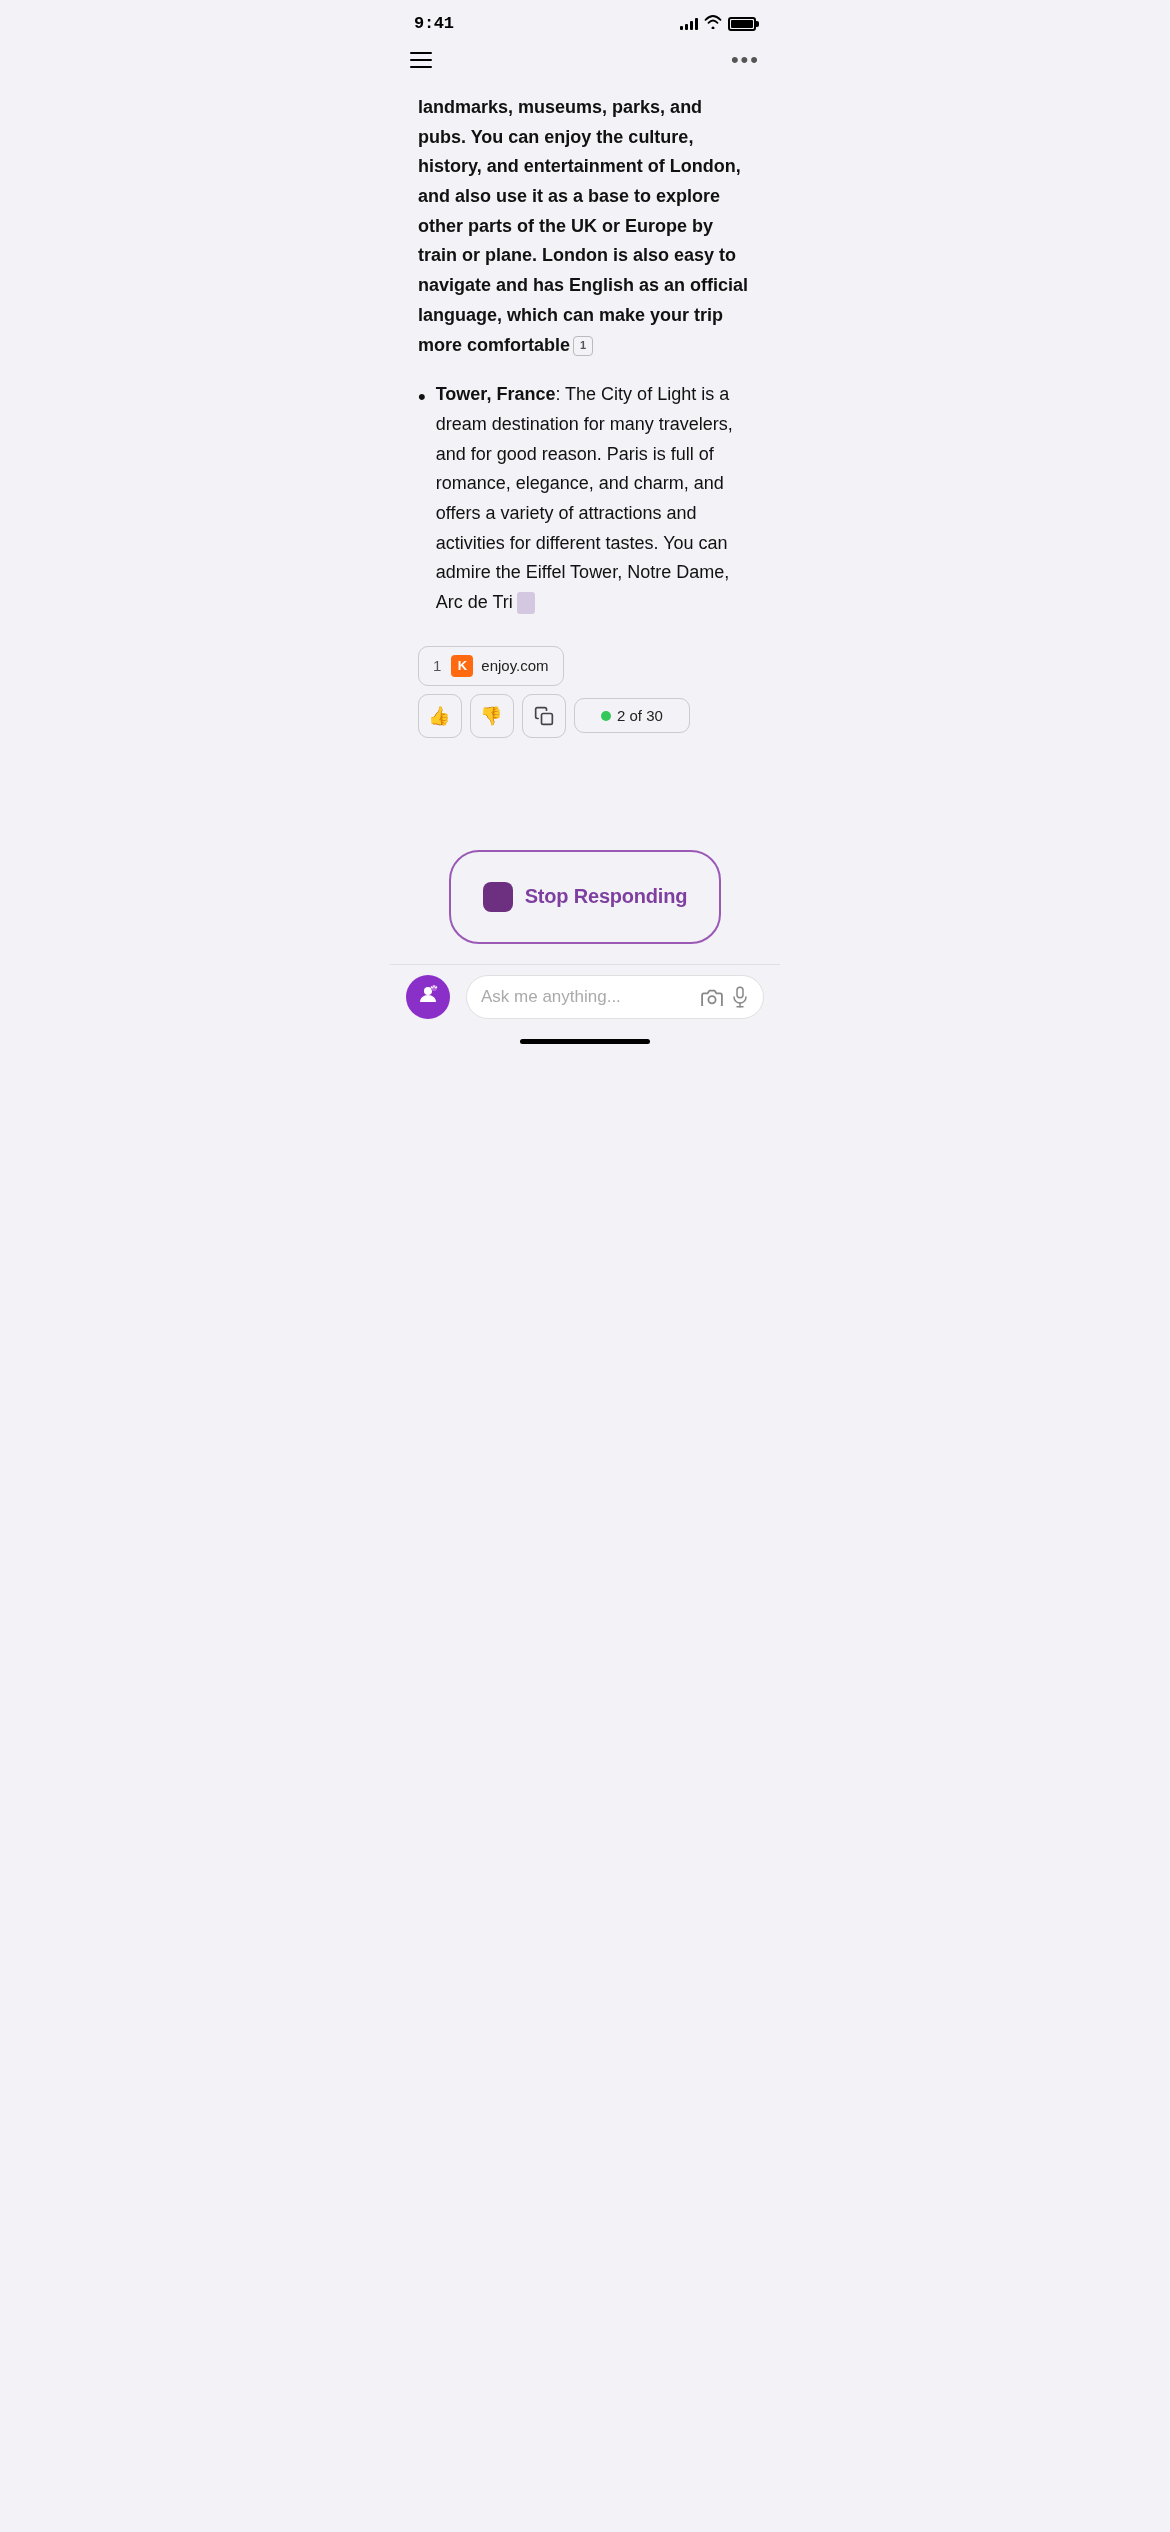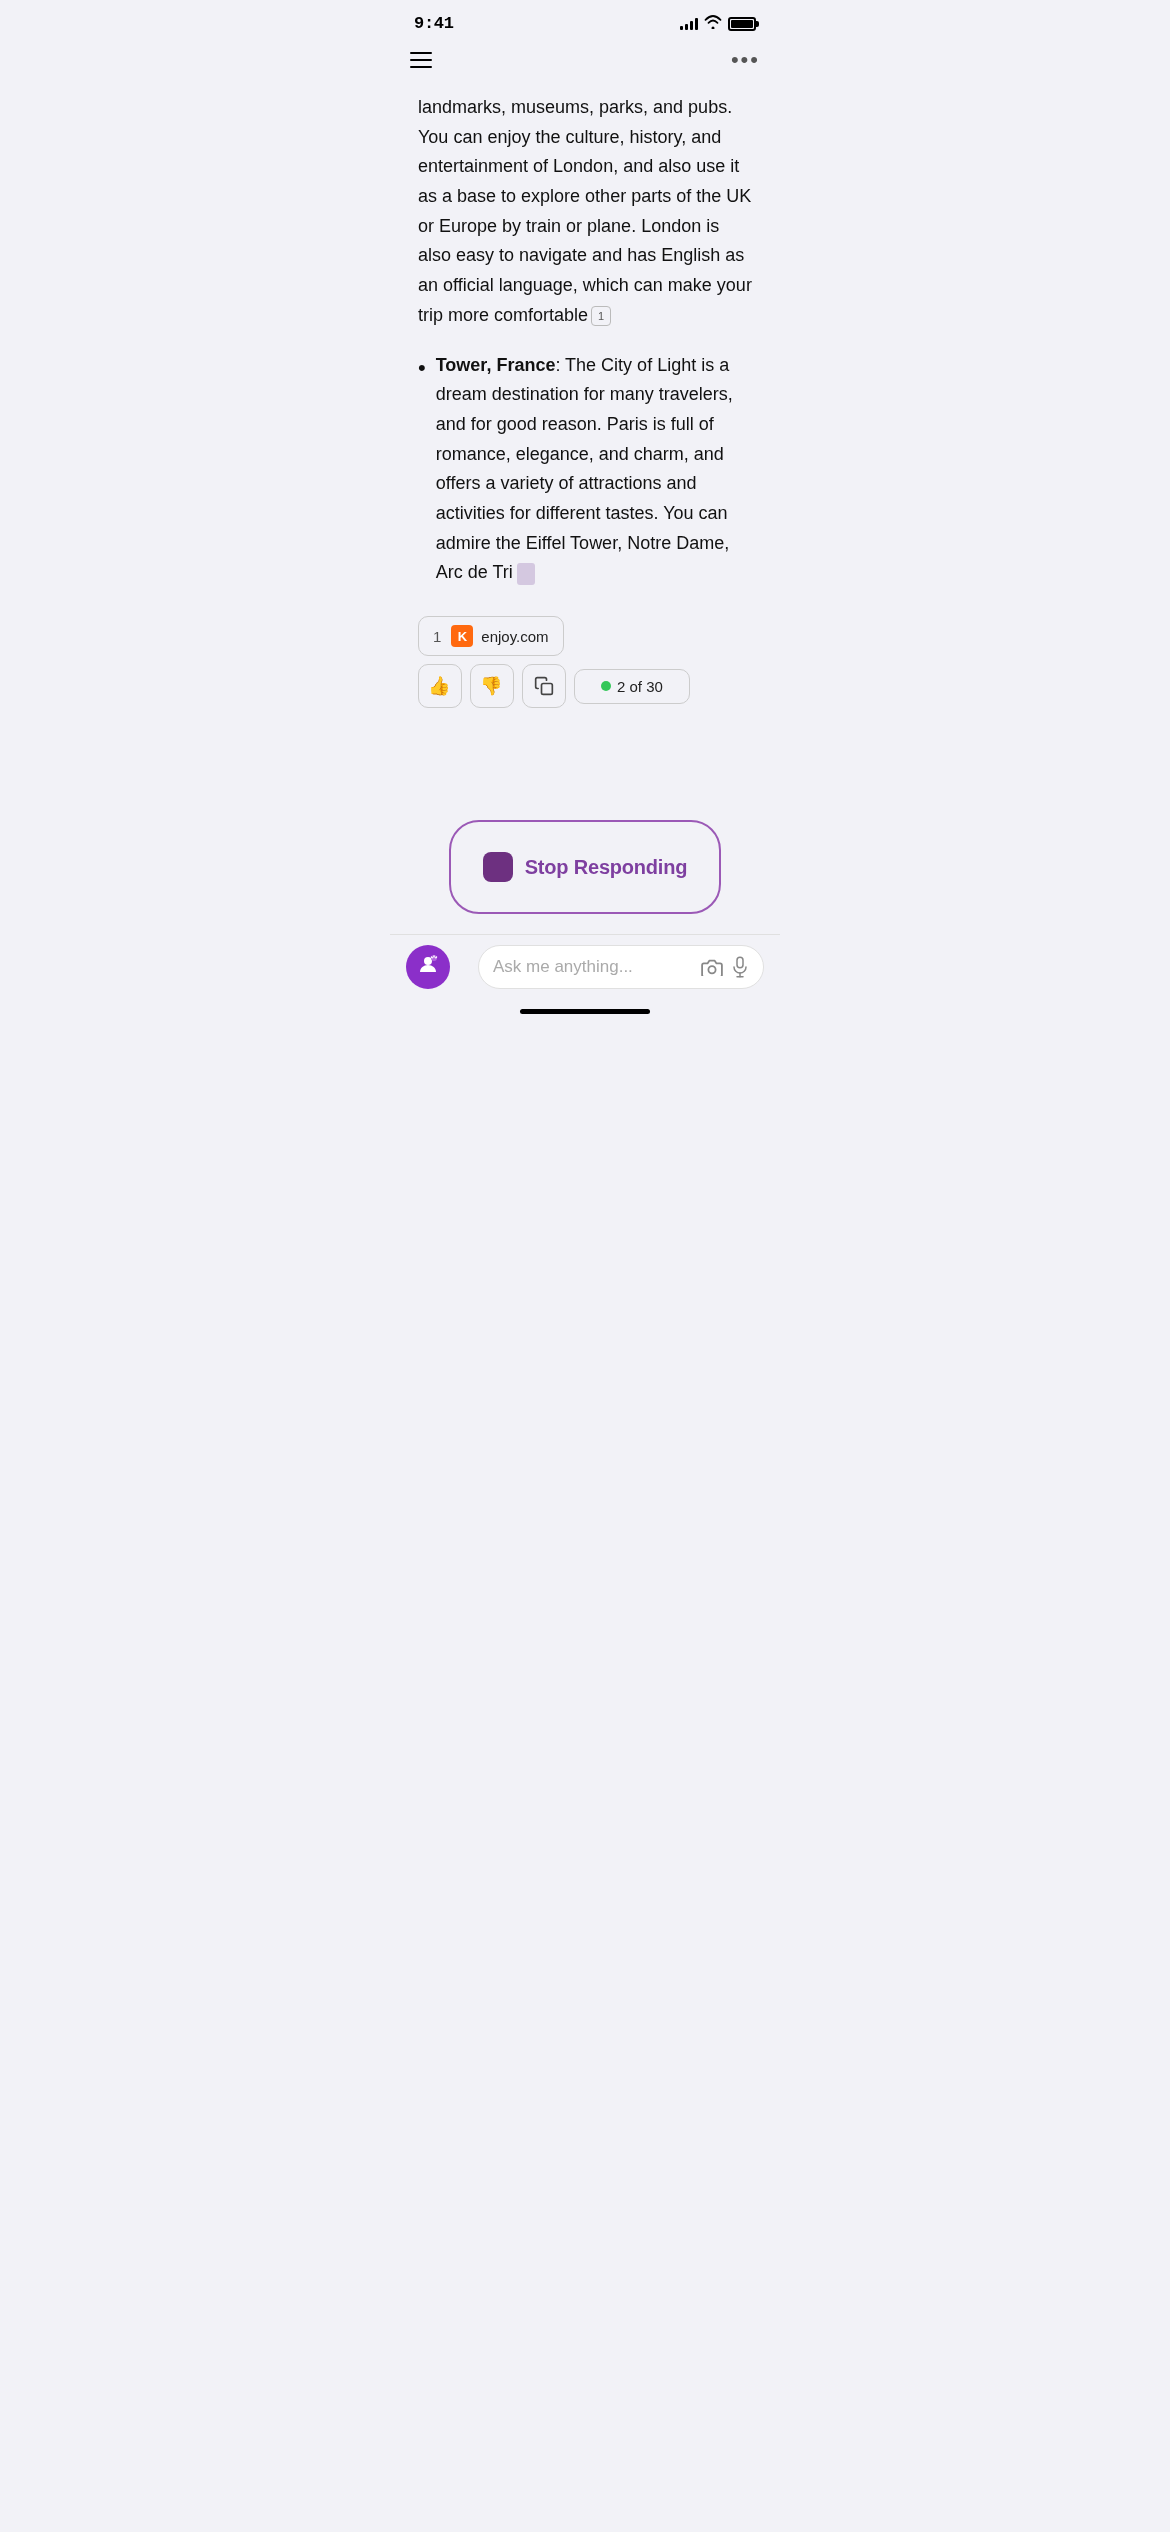--- a/index.html
+++ b/index.html
@@ -125,20 +125,21 @@
       padding: 10px 28px 16px;
       overflow-y: auto;
       background: #f2f2f7;
     }
 
     .body-text {
       font-size: 18px;
       line-height: 1.65;
       color: #111;
       margin-bottom: 20px;
+      font-weight: bold;
     }
 
     .citation-badge {
       display: inline-flex;
       align-items: center;
       justify-content: center;
       width: 20px;
       height: 20px;
       border: 1px solid #bbb;
       border-radius: 4px;
@@ -305,21 +306,21 @@
       flex-shrink: 0;
     }
 
     
     .input-bar-wrapper {
       background: #f2f2f7;
       border-top: 1px solid #e0e0e0;
       padding: 10px 16px 12px;
       display: flex;
       align-items: center;
-      gap: 28px;
+      gap: 16px;
     }
 
     .chat-avatar-btn {
       width: 44px;
       height: 44px;
       background: #8b2fc9;
       border-radius: 50%;
       display: flex;
       align-items: center;
       justify-content: center;

